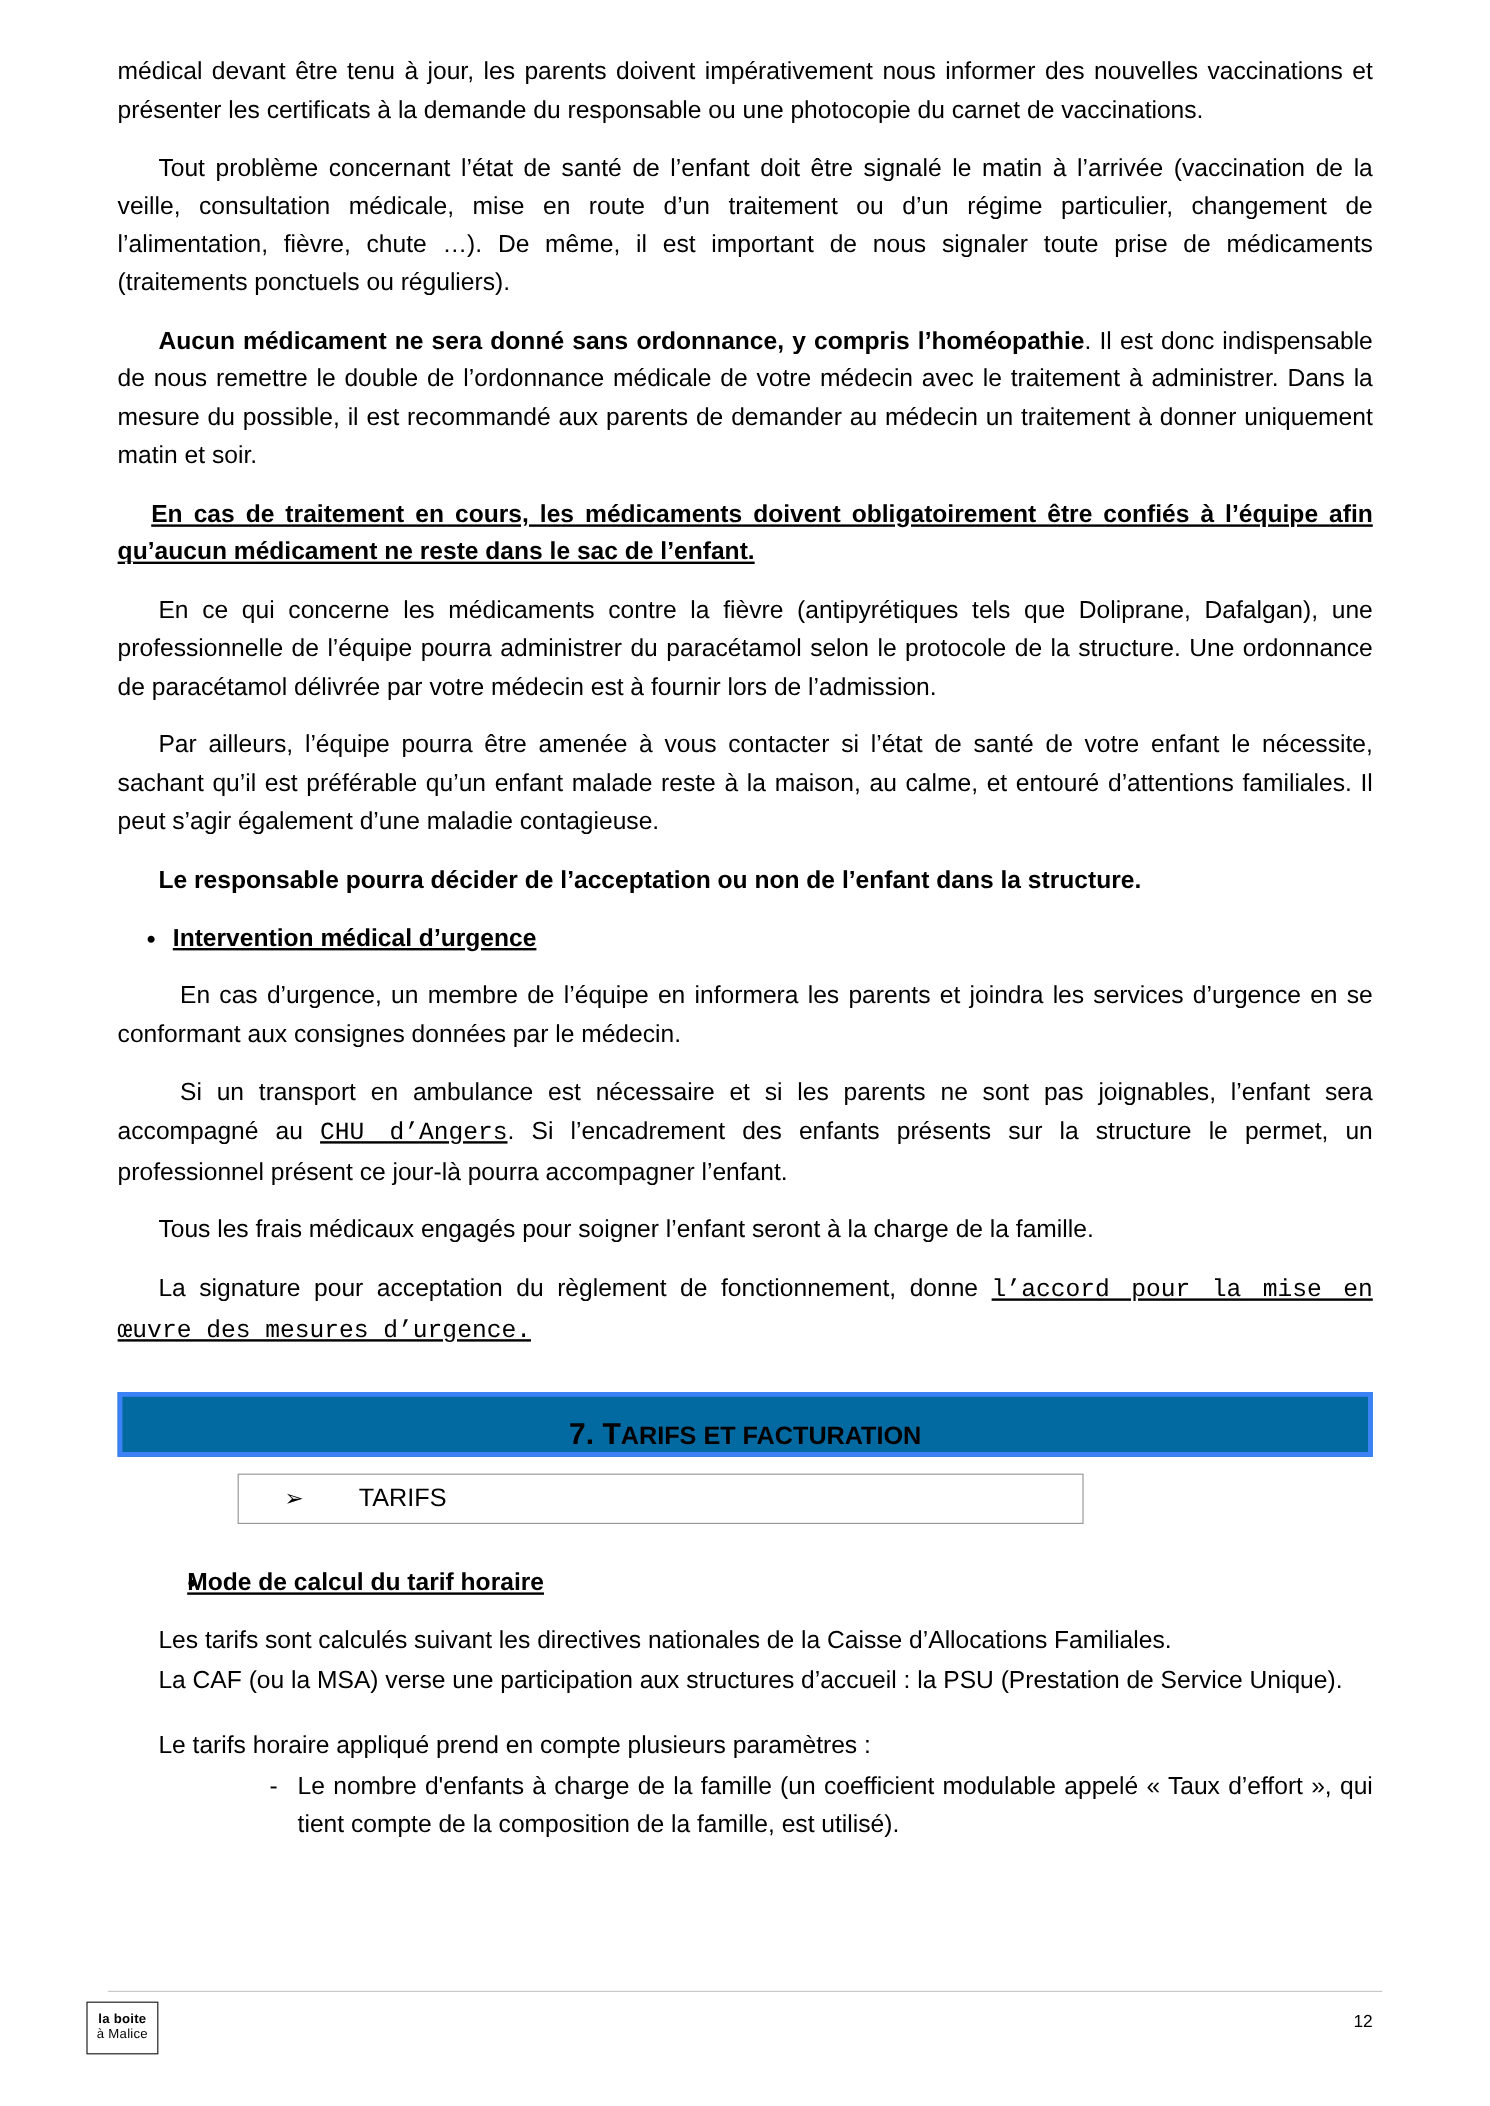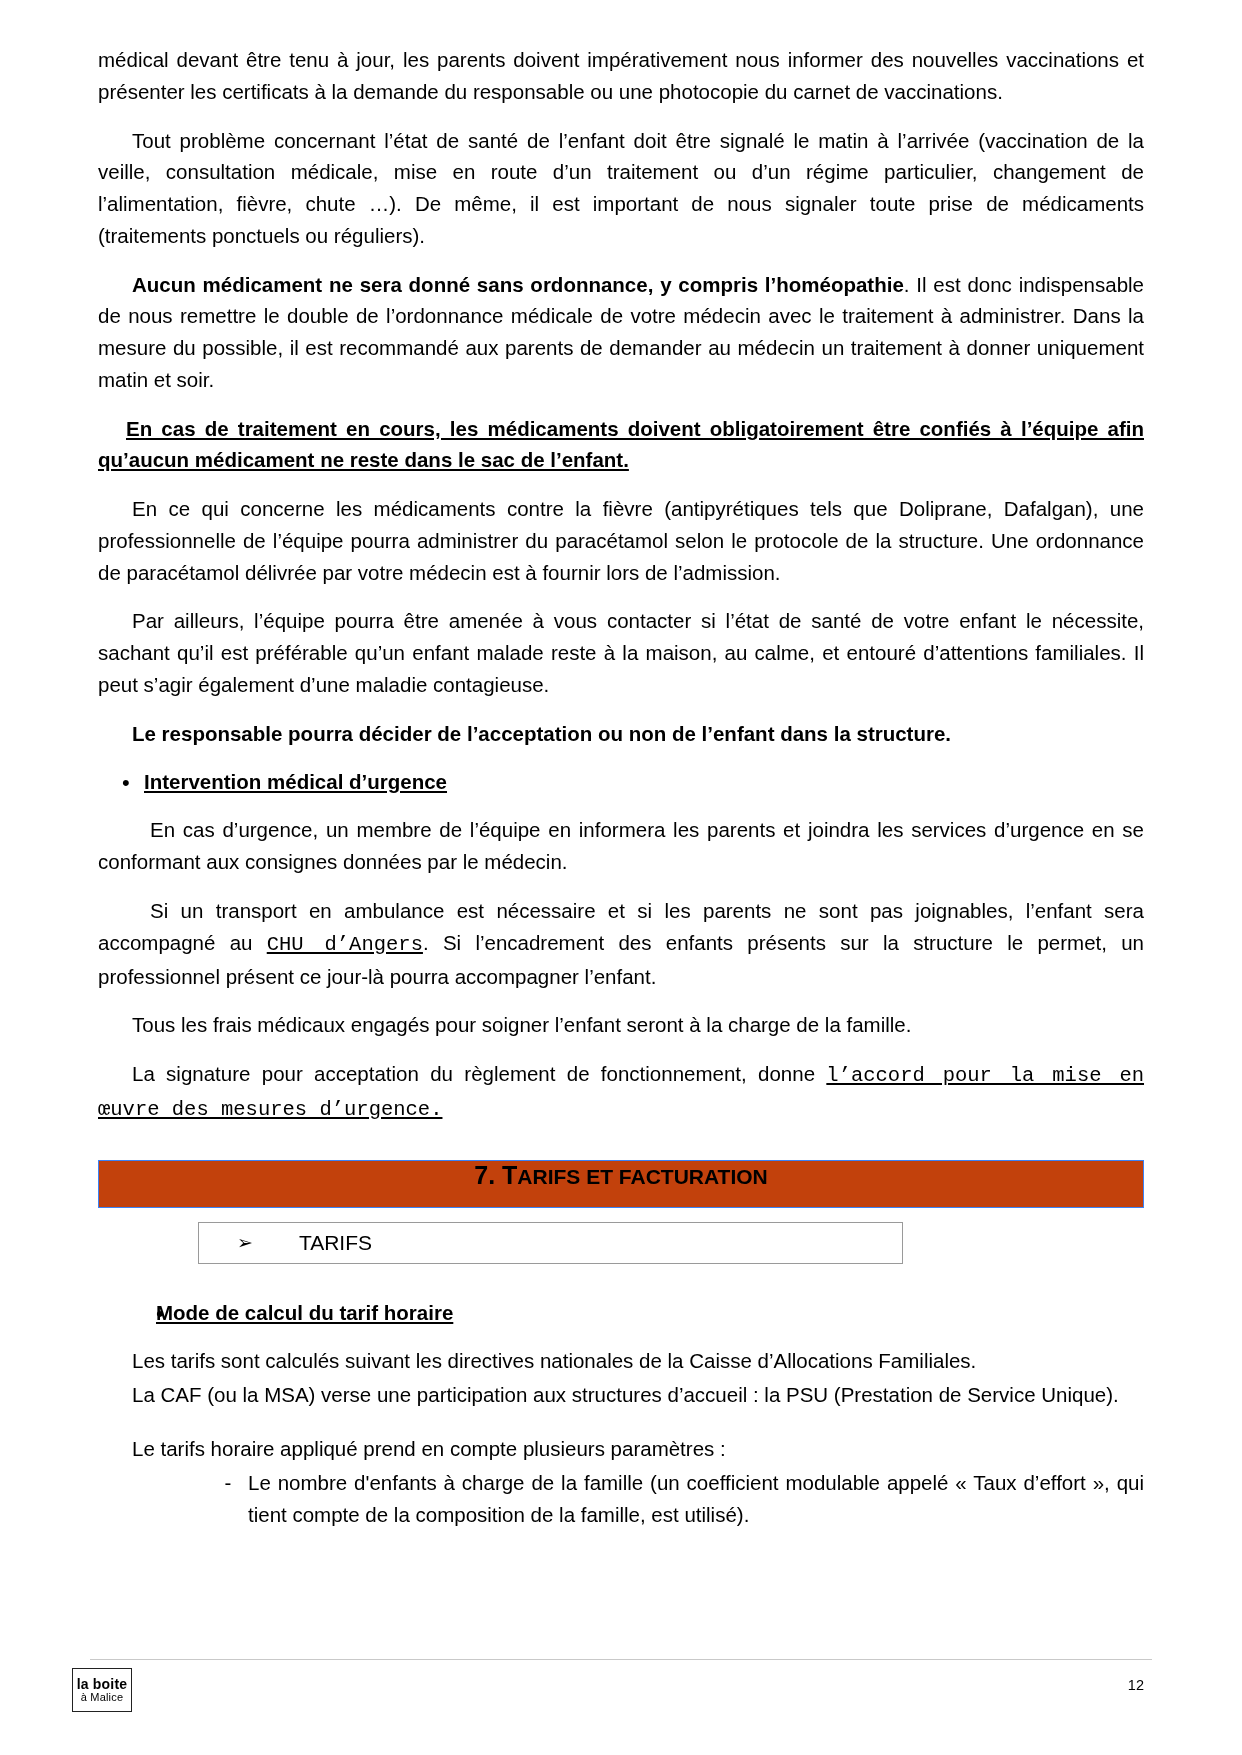--- a/index.html
+++ b/index.html
@@ -61,25 +61,25 @@
   .bullet-row .btext {
     font-size: 20.5px;
     line-height: 1.45;
     font-weight: bold;
     text-decoration: underline;
   }
   .bullet-row.b2 .disc { padding-left: 58px; }
 
   
   .section-bar {
-    border: 1px solid #3b82f6;
-    background: #c2410c;
+    border: 4px solid #3b82f6;
+    background: #0369a1;
     height: 46px;
     display: flex;
-    align-items: flex-start;
+    align-items: flex-end;
     justify-content: center;
     margin: 34px 0 0 0;
   }
   .section-bar .txt {
     font-size: 25px;
     font-weight: bold;
   }
   .section-bar .small-caps {
     font-size: 21px;
   }
@@ -140,21 +140,21 @@
     left: -26px;
     width: 58px;
     height: 42px;
     border: 1px solid #222;
     display: flex;
     flex-direction: column;
     align-items: center;
     justify-content: center;
     line-height: 1.05;
   }
-  .footer-logo .l1 { font-size: 14px; font-weight: bold; letter-spacing: .2px; }
+  .footer-logo .l1 { font-size: 11px; font-weight: bold; letter-spacing: .2px; }
   .footer-logo .l2 { font-size: 11px; font-weight: normal; letter-spacing: .2px; }
   .footer-center {
     position: absolute;
     top: 18px;
     left: 0; right: 0;
     text-align: center;
     font-size: 14.5px;
   }
   .footer-page {
     position: absolute;

